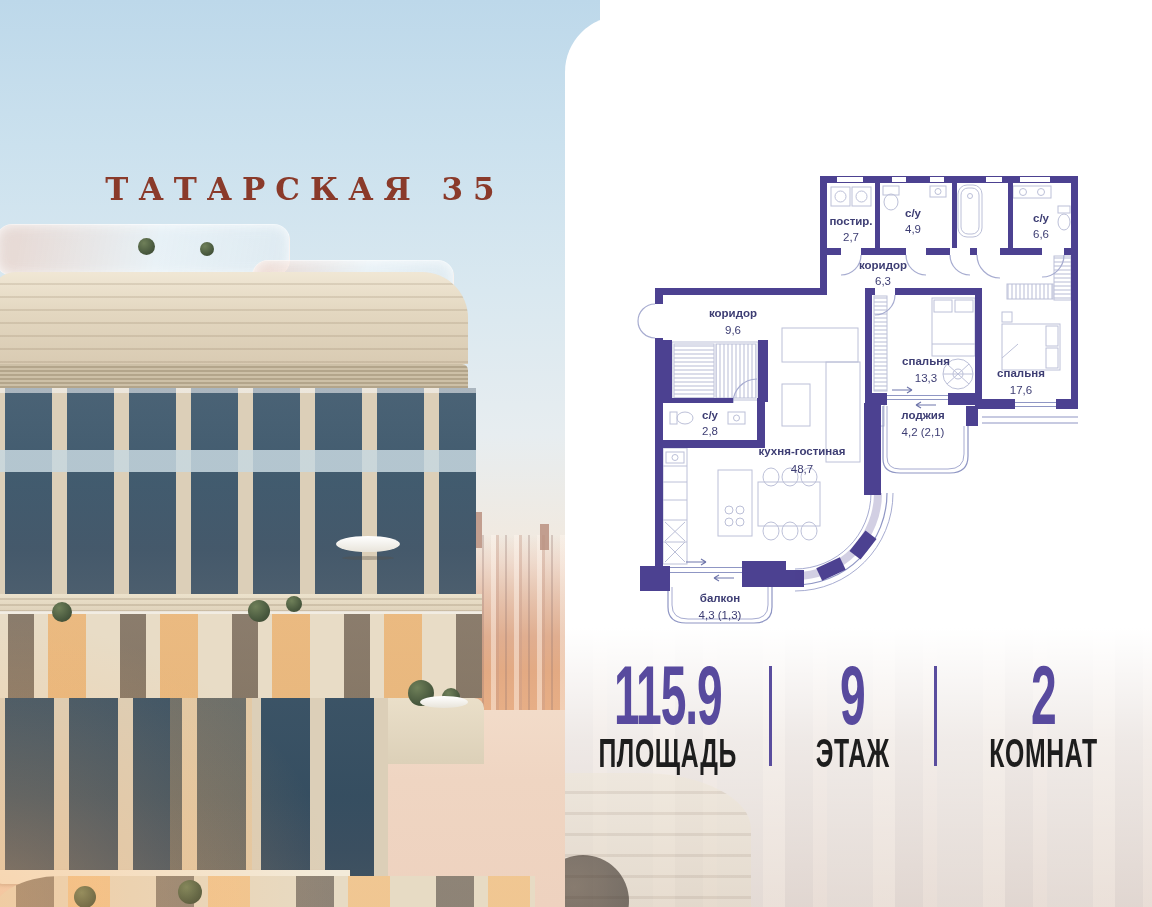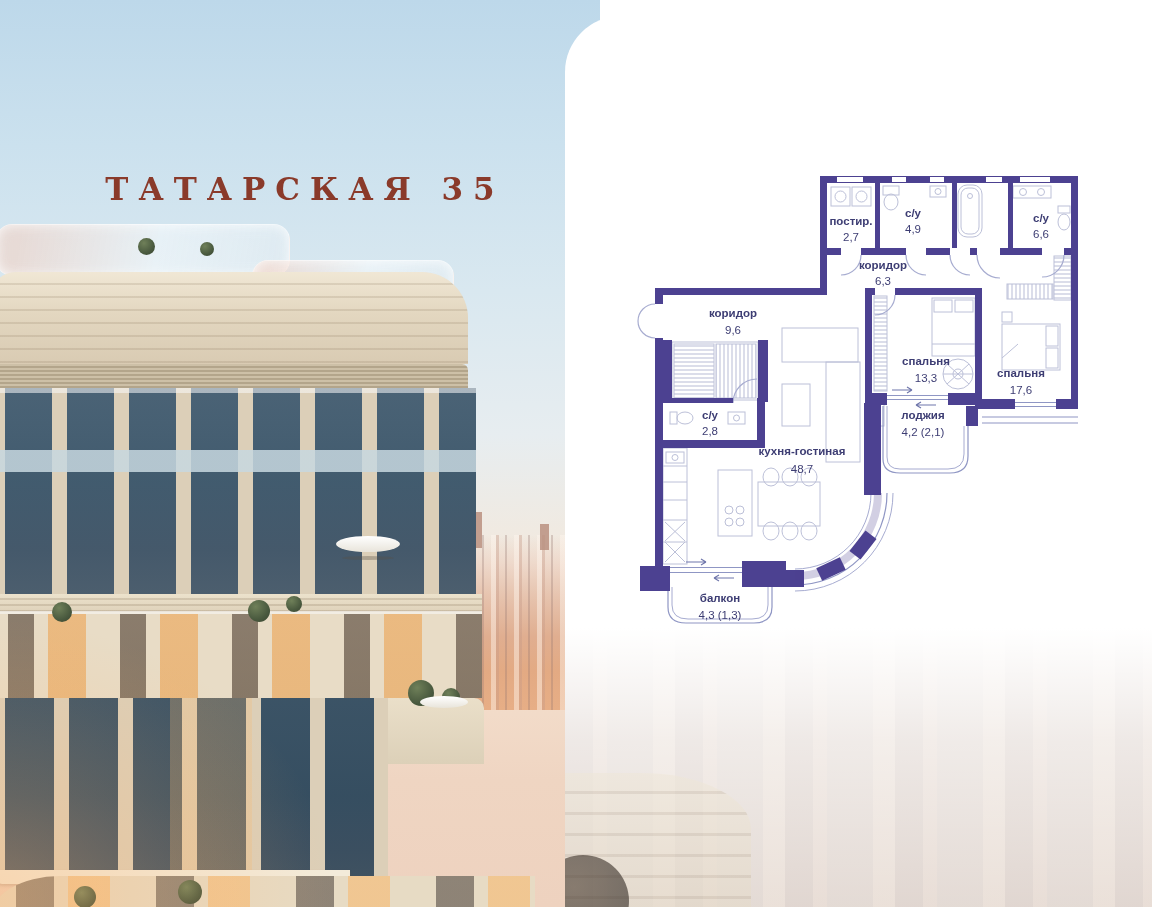--- a/index.html
+++ b/index.html
@@ -346,14 +346,30 @@
         <text class="ra" x="296" y="206">13,3</text>
         <text class="rn" x="391" y="201">спальня</text>
         <text class="ra" x="391" y="218">17,6</text>
         <text class="rn" x="293" y="243">лоджия</text>
         <text class="ra" x="293" y="260">4,2 (2,1)</text>
         <text class="rn" x="90" y="426">балкон</text>
         <text class="ra" x="90" y="443">4,3 (1,3)</text>
       </g>
     </svg>
 
+    <div class="stats">
+      <div class="stat s1">
+        <div class="stat-value">115.9</div>
+        <div class="stat-label">ПЛОЩАДЬ</div>
+      </div>
+      <div class="stat s2">
+        <div class="stat-value">9</div>
+        <div class="stat-label">ЭТАЖ</div>
+      </div>
+      <div class="stat s3">
+        <div class="stat-value">2</div>
+        <div class="stat-label">КОМНАТ</div>
+      </div>
+      <div class="stat-divider d1"></div>
+      <div class="stat-divider d2"></div>
+    </div>
   </div>
 </div>
 
 </body></html>

